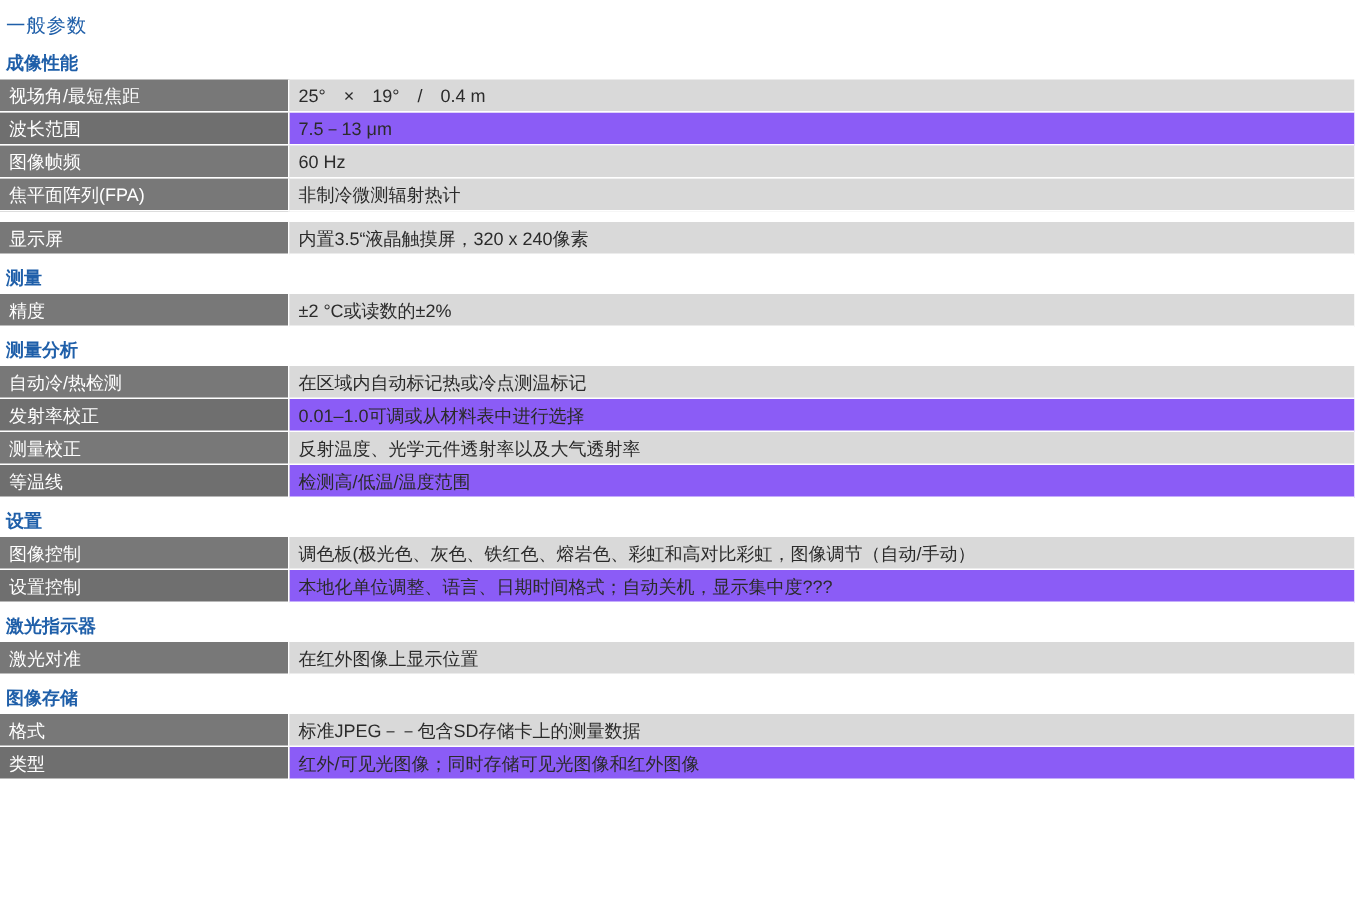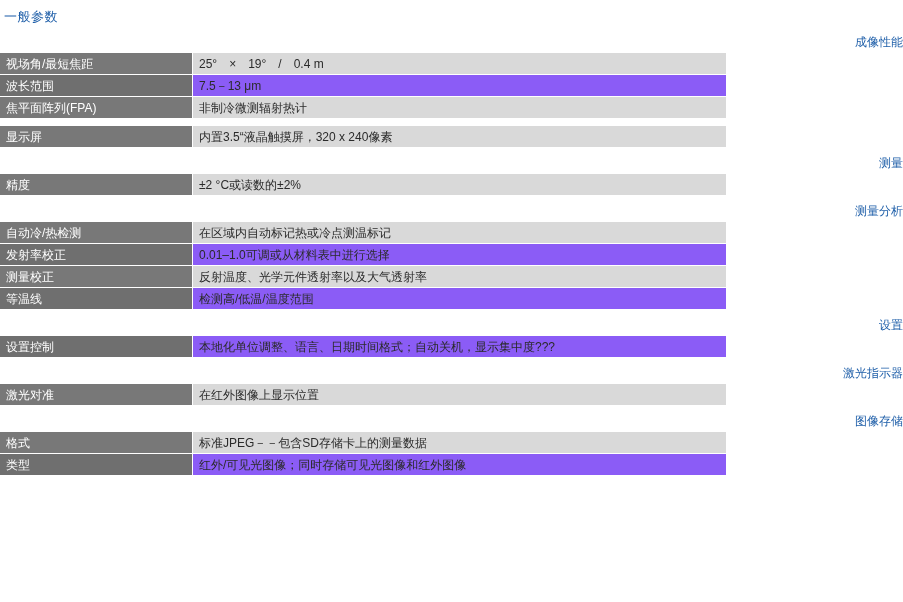--- a/index.html
+++ b/index.html
@@ -24,27 +24,26 @@
     font-weight: normal;
     margin: 2px 0 8px 4px;
     letter-spacing: 0.5px;
   }
   .section {
     margin-bottom: 7px;
   }
   .section-title {
     color: #1f5fa9;
     font-size: 12px;
-    font-weight: normal;
+    font-weight: bold;
     margin: 0 0 2px 4px;
-    text-align: right;
   }
   table.spec {
     border-collapse: collapse;
-    width: 726px;
+    width: 903px;
     table-layout: fixed;
   }
   table.spec td {
     font-size: 12px;
     height: 21px;
     padding: 0 6px;
     vertical-align: middle;
     line-height: 16px;
     border-bottom: 1px solid #ffffff;
   }
@@ -76,20 +75,24 @@
         <div class="section-title">成像性能</div>
         <table class="spec">
           <tbody>
             <tr>
               <td class="label">视场角/最短焦距</td>
               <td class="value">25°　×　19°　/　0.4 m</td>
             </tr>
             <tr class="alt">
               <td class="label">波长范围</td>
               <td class="value">7.5－13 μm</td>
+            </tr>
+            <tr>
+              <td class="label">图像帧频</td>
+              <td class="value">60 Hz</td>
             </tr>
             <tr>
               <td class="label">焦平面阵列(FPA)</td>
               <td class="value">非制冷微测辐射热计</td>
             </tr>
           </tbody>
         </table>
       </div>
       <div class="section">
         <table class="spec">
@@ -132,20 +135,24 @@
               <td class="label">等温线</td>
               <td class="value">检测高/低温/温度范围</td>
             </tr>
           </tbody>
         </table>
       </div>
       <div class="section">
         <div class="section-title">设置</div>
         <table class="spec">
           <tbody>
+            <tr>
+              <td class="label">图像控制</td>
+              <td class="value">调色板(极光色、灰色、铁红色、熔岩色、彩虹和高对比彩虹，图像调节（自动/手动）</td>
+            </tr>
             <tr class="alt">
               <td class="label">设置控制</td>
               <td class="value">本地化单位调整、语言、日期时间格式；自动关机，显示集中度???</td>
             </tr>
           </tbody>
         </table>
       </div>
       <div class="section">
         <div class="section-title">激光指示器</div>
         <table class="spec">

